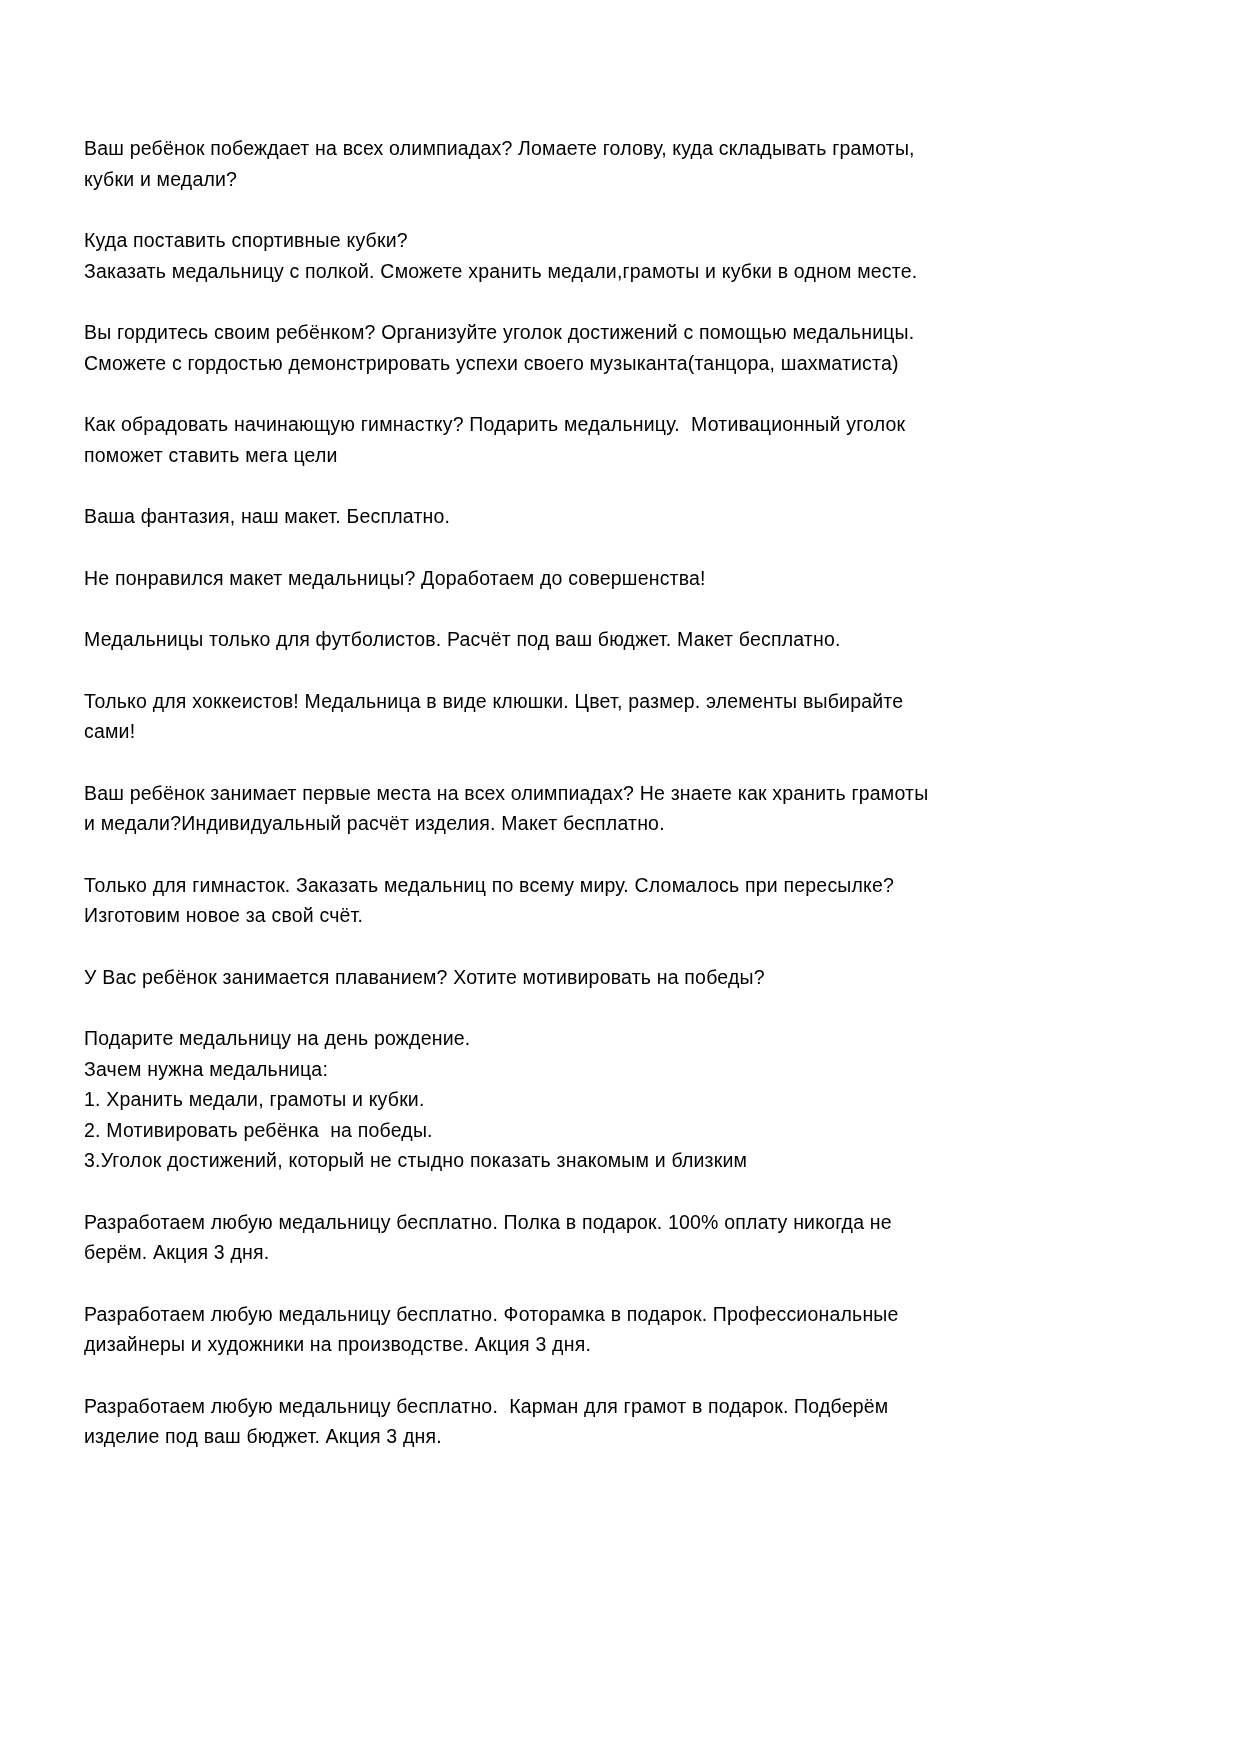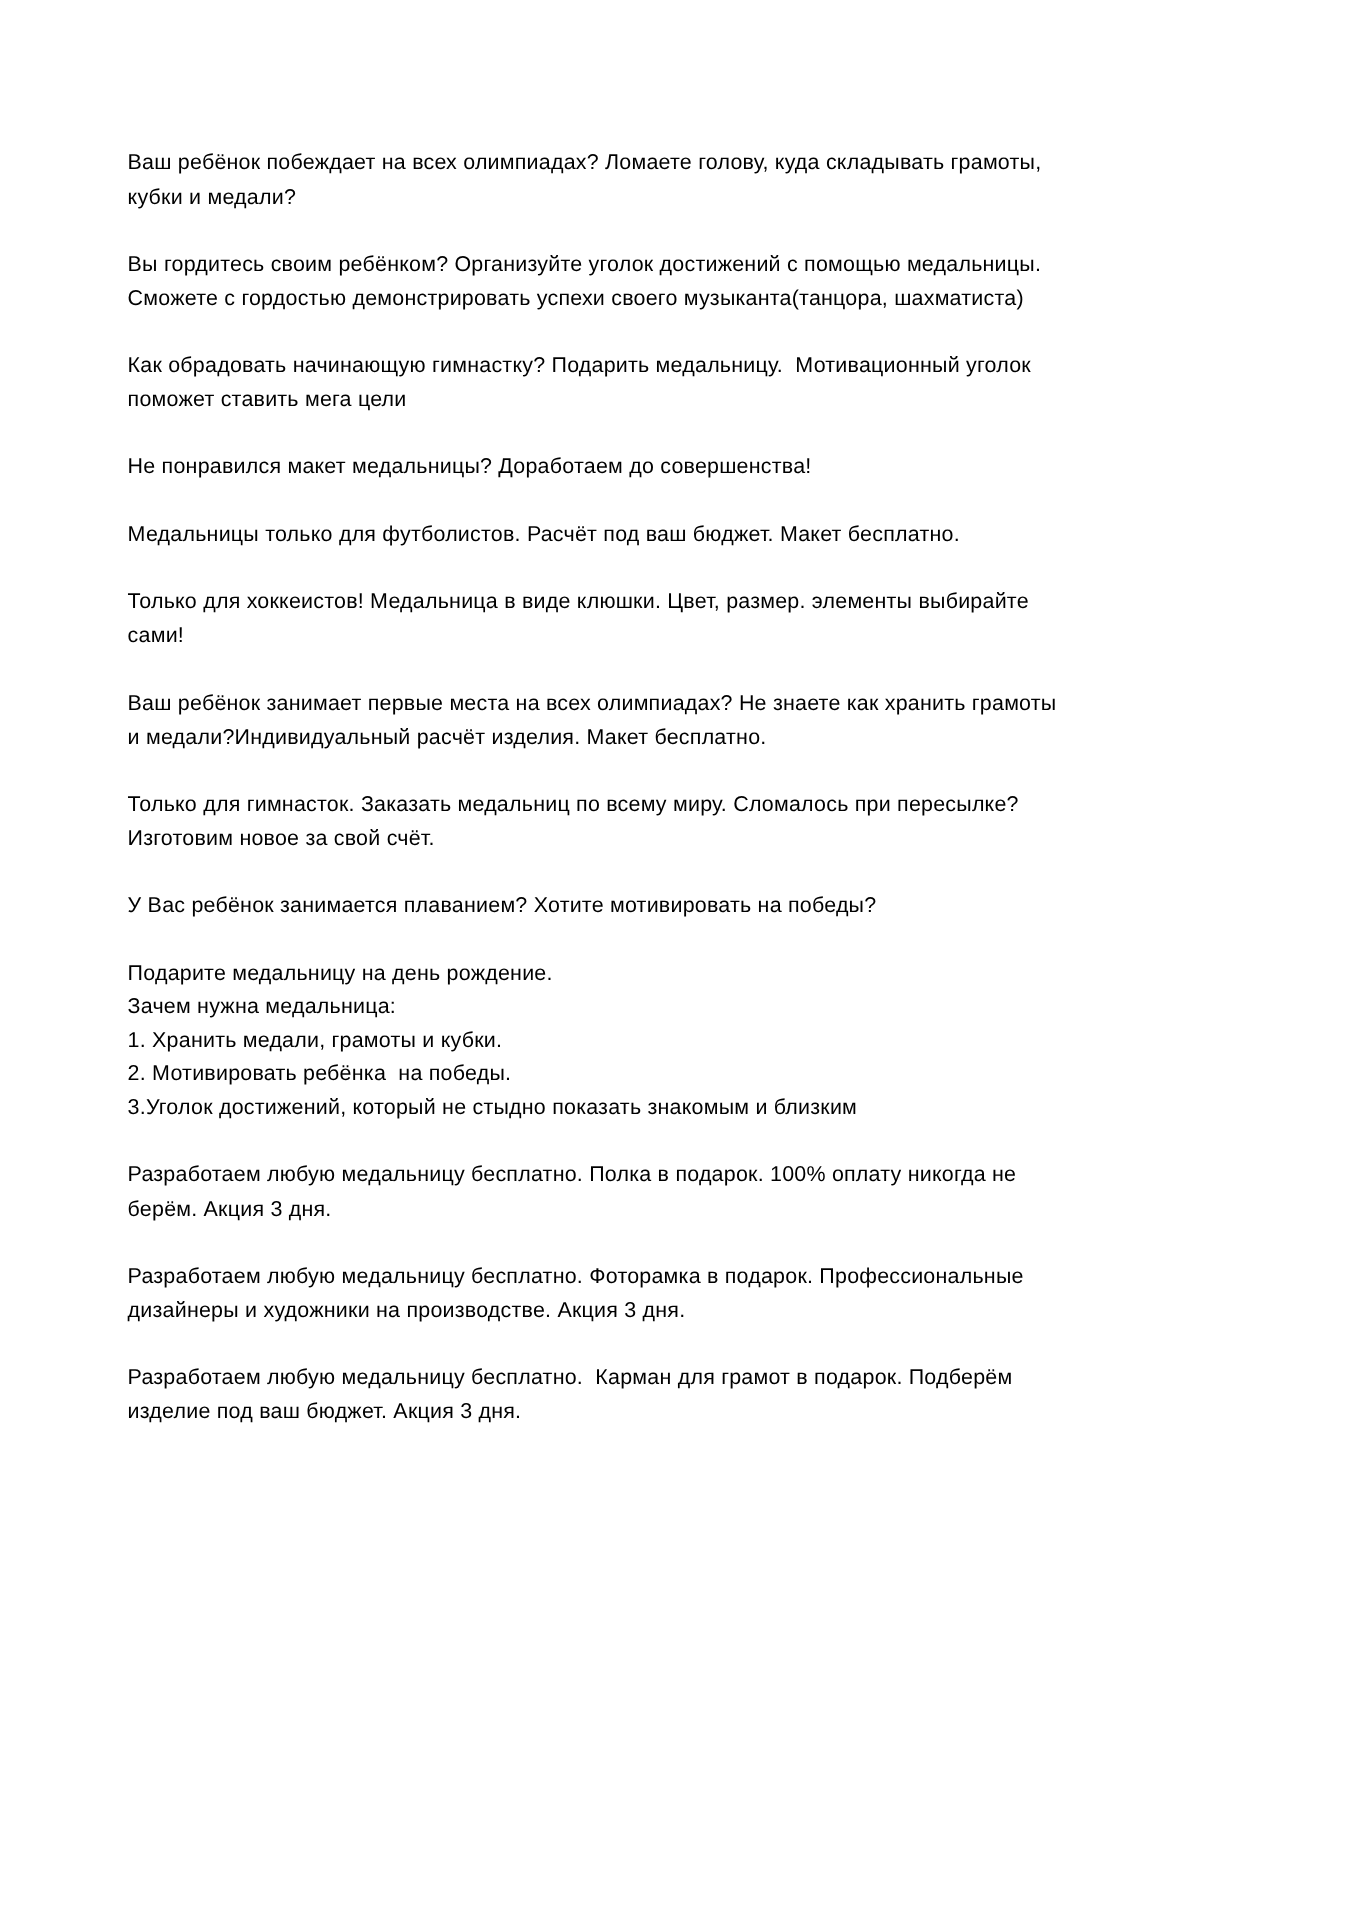--- a/index.html
+++ b/index.html
@@ -14,21 +14,21 @@
     font-family: "Liberation Sans", "DejaVu Sans", sans-serif;
     color: #000000;
     -webkit-font-smoothing: antialiased;
   }
   .page {
     position: relative;
     width: 1242px;
     height: 1476px;
     background: #ffffff;
     box-sizing: border-box;
-    padding: 133px 150px 0 116px;
+    padding: 133px 150px 0 84px;
     overflow: hidden;
   }
   .doc-body {
     width: 848px;
   }
   .para {
     font-size: 19.5px;
     line-height: 30.5px;
     letter-spacing: 0.01em;
     margin: 0 0 31px 0;
@@ -45,22 +45,25 @@
     white-space: pre-wrap;
   }
 </style>
 </head>
 <body>
 
 <div class="page">
   <div class="doc-body">
 
     <p class="para">Ваш ребёнок побеждает на всех олимпиадах? Ломаете голову, куда складывать грамоты, кубки и медали?</p>
+    <p class="para block-list">Куда поставить спортивные кубки?
+Заказать медальницу с полкой. Сможете хранить медали,грамоты и кубки в одном месте.</p>
     <p class="para">Вы гордитесь своим ребёнком? Организуйте уголок достижений с помощью медальницы. Сможете с гордостью демонстрировать успехи своего музыканта(танцора, шахматиста)</p>
     <p class="para">Как обрадовать начинающую гимнастку? Подарить медальницу.  Мотивационный уголок поможет ставить мега цели</p>
+    <p class="para">Ваша фантазия, наш макет. Бесплатно.</p>
     <p class="para">Не понравился макет медальницы? Доработаем до совершенства!</p>
     <p class="para">Медальницы только для футболистов. Расчёт под ваш бюджет. Макет бесплатно.</p>
     <p class="para">Только для хоккеистов! Медальница в виде клюшки. Цвет, размер. элементы выбирайте сами!</p>
     <p class="para">Ваш ребёнок занимает первые места на всех олимпиадах? Не знаете как хранить грамоты и медали?Индивидуальный расчёт изделия. Макет бесплатно.</p>
     <p class="para">Только для гимнасток. Заказать медальниц по всему миру. Сломалось при пересылке? Изготовим новое за свой счёт.</p>
     <p class="para">У Вас ребёнок занимается плаванием? Хотите мотивировать на победы?</p>
     <p class="para block-list">Подарите медальницу на день рождение.
 Зачем нужна медальница:
 1. Хранить медали, грамоты и кубки.
 2. Мотивировать ребёнка  на победы.

